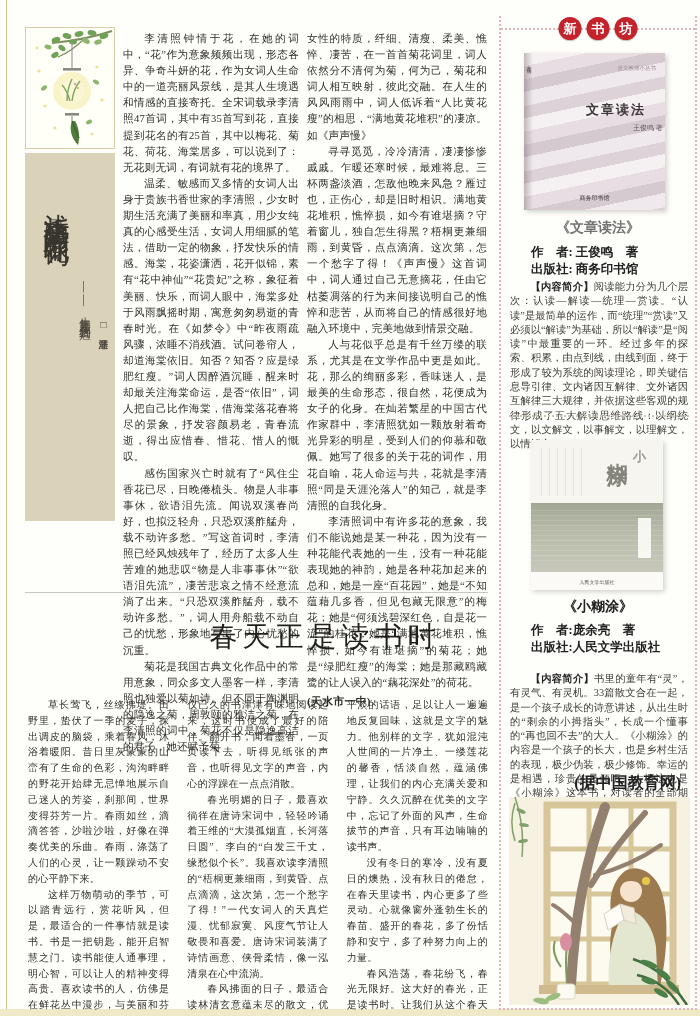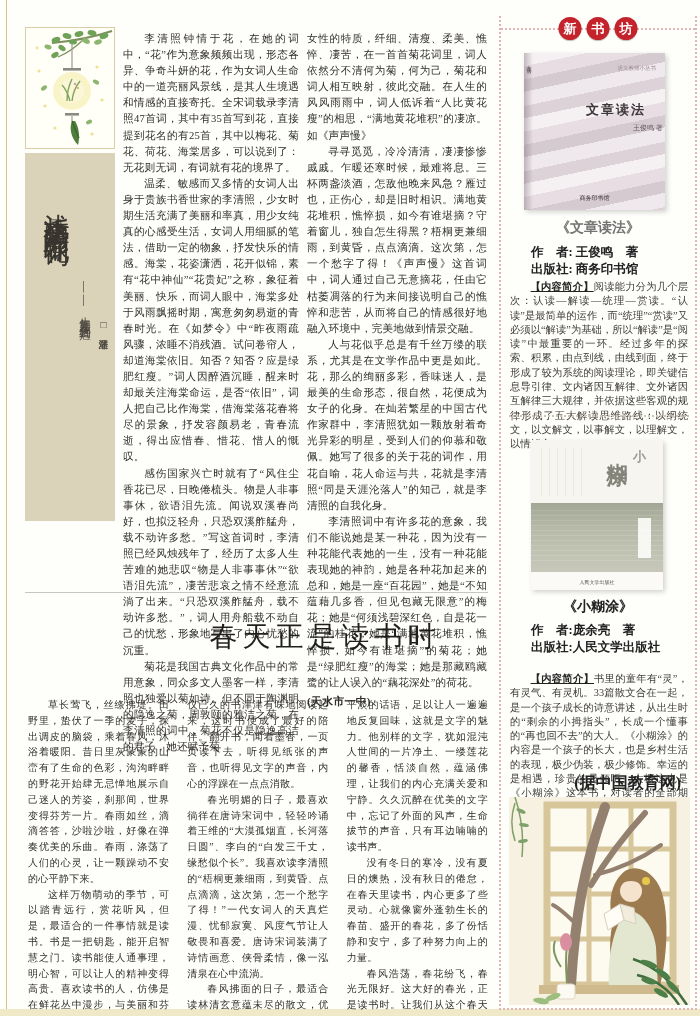--- a/index.html
+++ b/index.html
@@ -55,21 +55,21 @@
   .c1-spine-text{position:absolute;left:1px;top:8px;writing-mode:vertical-rl;font-size:5px;color:#6b5f66;letter-spacing:1px;}
   .c1-series{position:absolute;top:12px;right:9px;font-size:5.5px;color:#97898f;}
   .c1-title{position:absolute;top:48px;left:62px;font-size:13px;letter-spacing:2px;color:#3e373b;font-weight:bold;}
   .c1-author{position:absolute;top:70px;left:76px;font-size:7px;color:#5d5459;margin-left:33px;}
   .c1-pub{position:absolute;bottom:7px;width:100%;text-align:center;font-size:6px;color:#3b3338;}
   .b1-title{position:absolute;top:203px;width:100%;text-align:center;font-weight:bold;font-size:14px;color:#737373;}
   .meta-line{position:absolute;left:30px;font-weight:bold;font-size:12.5px;color:#222;}
   .b1-author{top:228px;} .b1-pub{top:245px;}
   .sb-intro{position:absolute;left:9px;width:178px;font-size:10.3px;line-height:14.3px;
             text-align:justify;color:#3d3b36;}
-  .sb-intro .lbl{font-weight:bold;color:#222;text-decoration:underline;}
+  .sb-intro .lbl{font-weight:bold;color:#222;}
   .b1-intro{top:264px;text-indent:2em;}
   .sb-sep{position:absolute;top:399px;left:8px;width:180px;border-top:2px dotted #ccc6b8;}
   .cover2{position:absolute;top:424px;left:30px;width:132px;height:150px;box-shadow:2px 2px 5px rgba(0,0,0,.18);
           background:#f6f5ef;overflow:hidden;}
   .c2-photo{position:absolute;left:0;top:63px;width:100%;height:69px;
             background:linear-gradient(180deg,#a2a795 0,#b8bba9 40%,#c7c8ba 100%);}
   .c2-grain{position:absolute;left:0;top:70px;width:100%;height:55px;opacity:.25;
             background:repeating-linear-gradient(180deg,rgba(255,255,255,.5) 0 1px,rgba(0,0,0,0) 1px 5px);}
   .c2-strip{position:absolute;left:0;bottom:0;width:100%;height:18px;background:#fbfaf6;}
   .c2-pub{position:absolute;bottom:5px;width:100%;text-align:center;font-size:5px;color:#555;}

